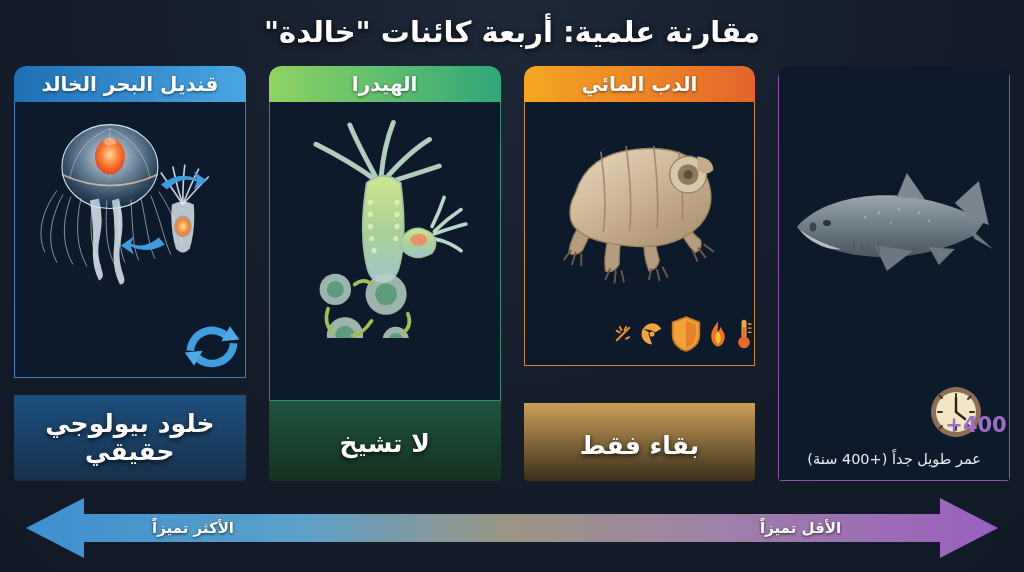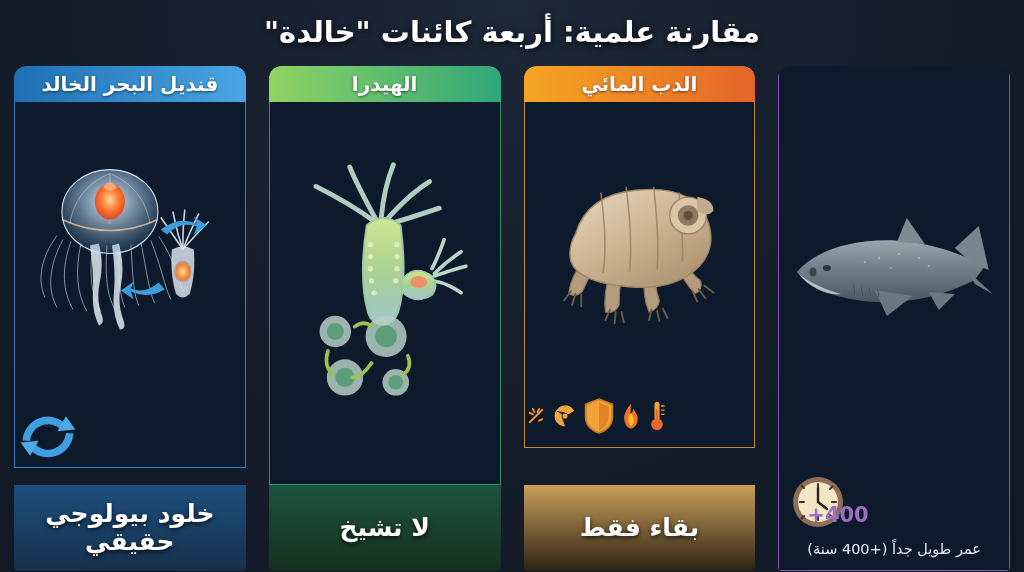--- a/index.html
+++ b/index.html
@@ -18,21 +18,21 @@
   .title{
     position:absolute;top:6px;left:0;right:0;height:52px;
     display:flex;align-items:center;justify-content:center;
     color:#ffffff;font-size:29px;font-weight:bold;
     letter-spacing:0px;
     text-shadow:0 2px 6px rgba(0,0,0,.8);
     white-space:nowrap;
   }
   
   .cards{
-    position:absolute;top:66px;left:14px;right:14px;height:505px;
+    position:absolute;top:66px;left:14px;right:14px;height:415px;
     display:flex;flex-direction:row-reverse;gap:23px;
   }
   .card{
     flex:1 1 0;position:relative;display:flex;flex-direction:column;
     border-radius:12px 12px 4px 4px;overflow:hidden;
   }
   .card-head{
     height:36px;flex:0 0 36px;
     display:flex;align-items:center;justify-content:center;
     color:#ffffff;font-size:20px;font-weight:bold;
@@ -48,21 +48,21 @@
     border-bottom:1.5px solid var(--edge);
     display:flex;flex-direction:column;align-items:center;
     padding-top:6px;
   }
   .art{
     flex:1 1 auto;width:100%;position:relative;
     display:flex;align-items:center;justify-content:center;
   }
   .icons-row{
     height:62px;width:100%;position:relative;
-    display:flex;align-items:center;justify-content:flex-end;gap:6px;
+    display:flex;align-items:center;justify-content:flex-start;gap:6px;
   }
   .caption{
     flex:0 0 34px;display:flex;align-items:center;justify-content:center;
     color:#e9eef5;font-size:14.5px;white-space:nowrap;
     padding-bottom:4px;
   }
   .card-foot{
     flex:0 0 86px;
     display:flex;align-items:center;justify-content:center;text-align:center;
     color:#ffffff;font-size:25px;font-weight:bold;line-height:1.12;
@@ -392,14 +392,30 @@
             </g>
             <text x="56" y="50" font-family="DejaVu Sans, sans-serif" font-size="21" font-weight="bold" fill="#9d6fc4" text-anchor="middle">400+</text>
           </svg>
         </div>
         <div class="caption">عمر طويل جداً (+400 سنة)</div>
       </div>
     </div>
 
   </div>
 
+  <div class="scale">
+    <svg viewBox="0 0 1024 72" preserveAspectRatio="none">
+      <defs>
+        <linearGradient id="scaleGrad" x1="0" y1="0" x2="1" y2="0">
+          <stop offset="0%" stop-color="#3f8fd0"></stop>
+          <stop offset="28%" stop-color="#5aa0c8"></stop>
+          <stop offset="50%" stop-color="#9b9584"></stop>
+          <stop offset="72%" stop-color="#a07fa9"></stop>
+          <stop offset="100%" stop-color="#9a5fbe"></stop>
+        </linearGradient>
+      </defs>
+      <polygon points="26,36 84,6 84,22 940,22 940,6 998,36 940,66 940,50 84,50 84,66" fill="url(#scaleGrad)"></polygon>
+    </svg>
+    <div class="scale-label label-most">الأكثر تميزاً</div>
+    <div class="scale-label label-least">الأقل تميزاً</div>
+  </div>
 
 </div>
 
 </body></html>

